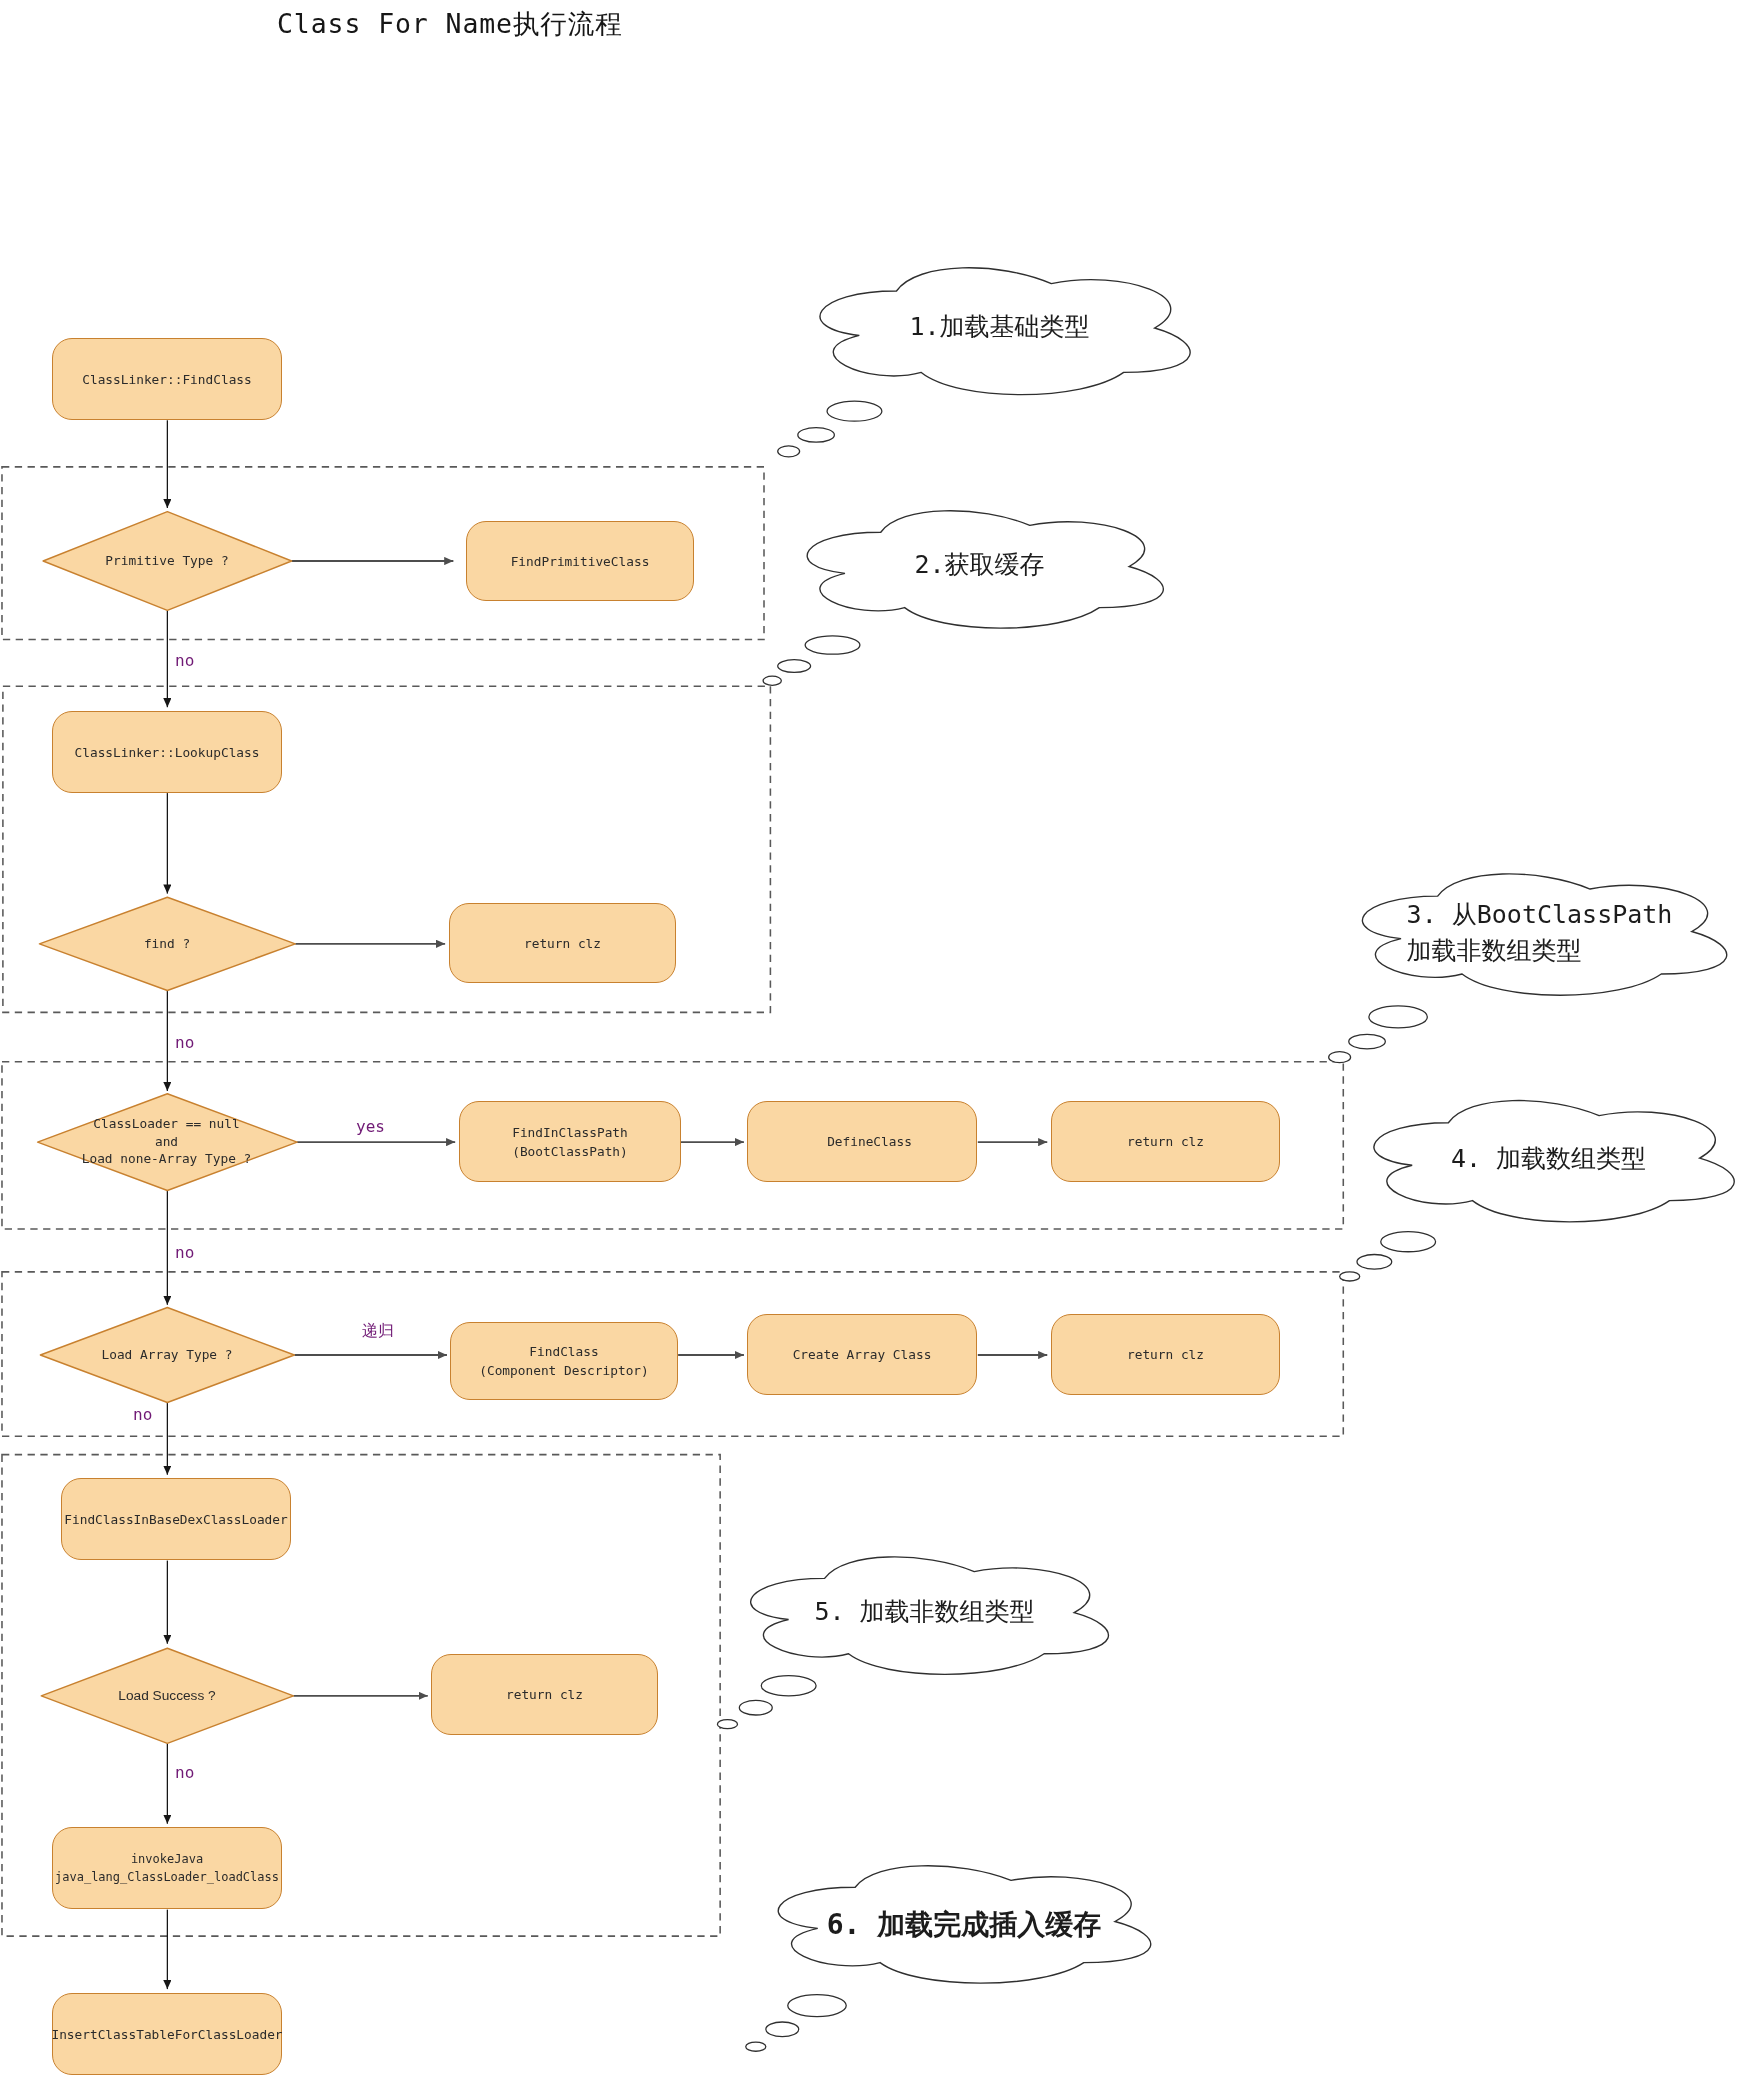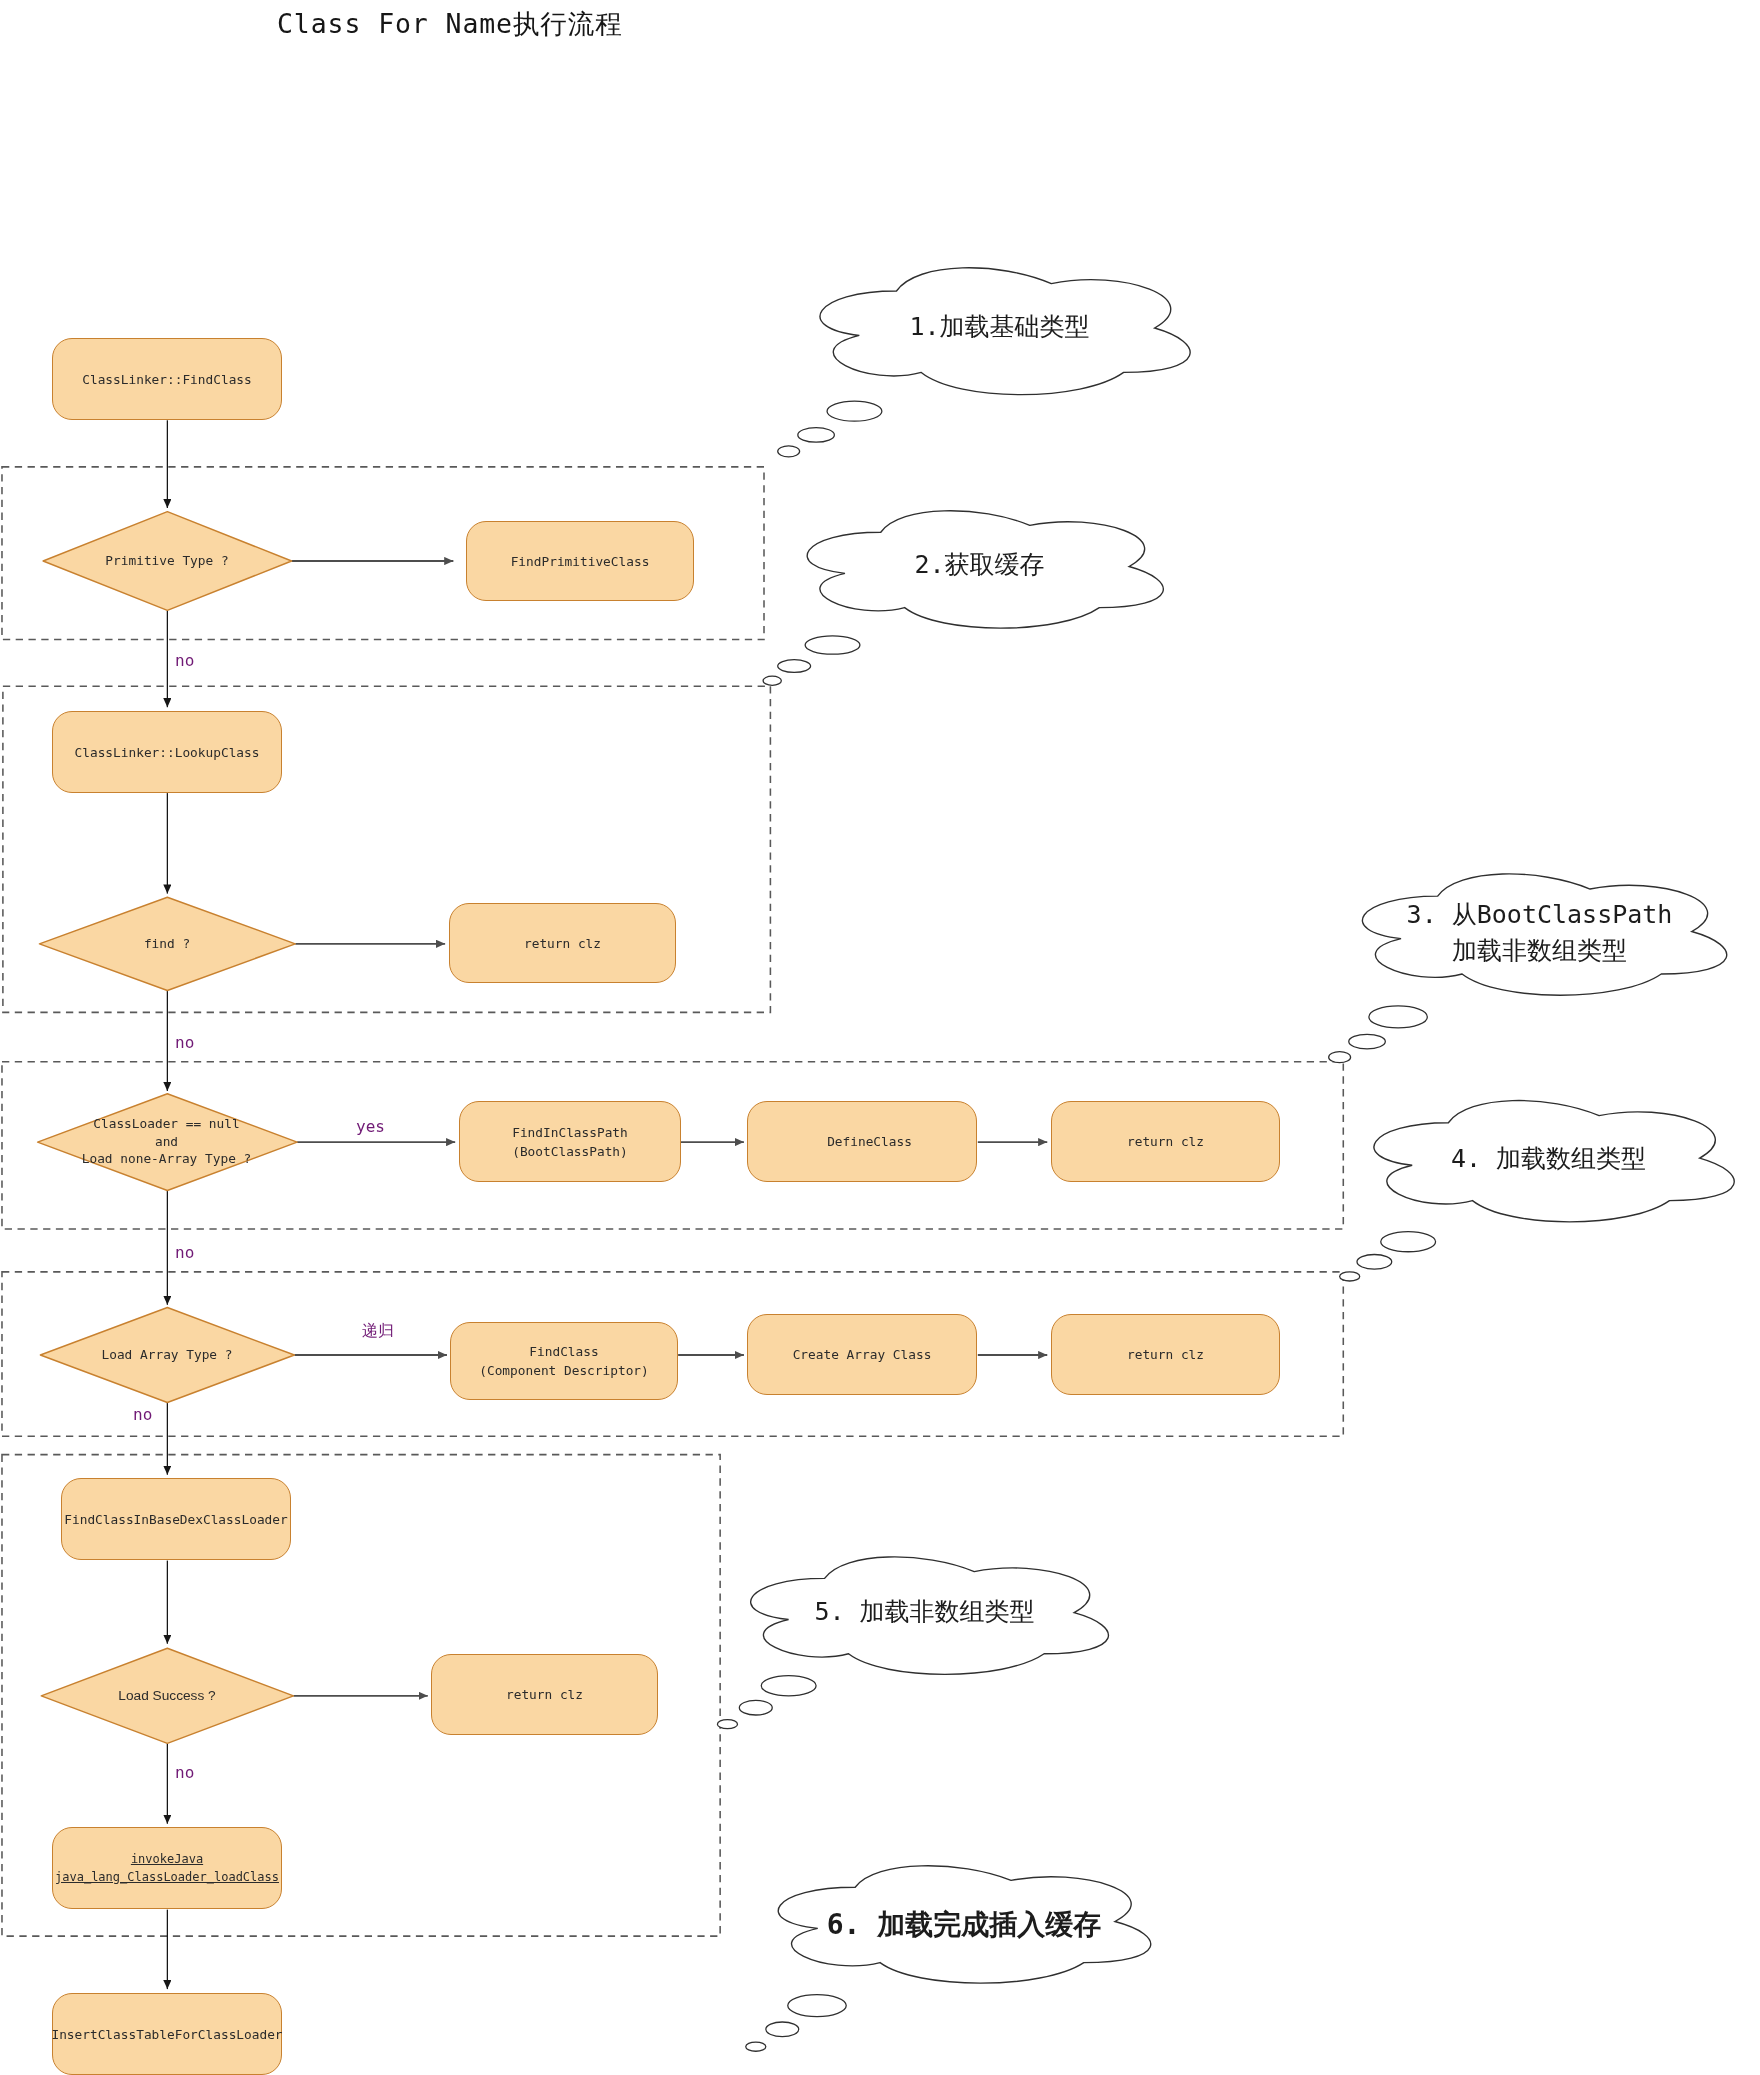--- a/index.html
+++ b/index.html
@@ -4,27 +4,27 @@
 <style>
   html,body{margin:0;padding:0;background:#ffffff;}
   #canvas{position:relative;width:1761px;height:2075px;background:#fff;overflow:hidden;
           font-family:"DejaVu Sans Mono","Liberation Mono",monospace;}
   #shapes{position:absolute;left:0;top:0;width:1761px;height:2075px;}
 
   .box{position:absolute;background:var(--node-fill,#FAD7A3);
        border:1.5px solid var(--node-stroke,#C8812F);border-radius:20px;
        display:flex;align-items:center;justify-content:center;text-align:center;
        font-size:12.8px;color:var(--text,#2b2b2b);white-space:pre-line;line-height:19px;box-sizing:border-box;}
-  .box.small{font-size:12px;line-height:18.3px;text-decoration:underline;}
+  .box.small{font-size:12px;line-height:18.3px;}
 
   .dlabel{position:absolute;display:flex;align-items:center;justify-content:center;text-align:center;
           font-size:12.8px;color:var(--text,#2b2b2b);white-space:pre-line;line-height:17.4px;pointer-events:none;}
   .dlabel.sans{font-family:"Liberation Sans","DejaVu Sans",sans-serif;font-size:13.7px;}
 
-  .cloud-label{position:absolute;display:flex;align-items:center;justify-content:center;text-align:center;
+  .cloud-label{position:absolute;display:flex;align-items:center;justify-content:center;text-align:left;
                font-size:25px;color:#1c1c1c;white-space:pre-line;line-height:36px;
                font-family:"DejaVu Sans Mono","Liberation Mono",monospace;pointer-events:none;}
   .cloud-label.big{font-size:28px;font-weight:bold;}
 
   .edge-label{position:absolute;font-size:16px;color:#701a75;text-align:right;}
 
   .title{position:absolute;left:277px;top:5.5px;font-size:26.5px;color:#161616;letter-spacing:0.9px;}
 
   .drect{fill:none;stroke:var(--dashed-border,#595959);stroke-width:1.7;stroke-dasharray:8 6;}
   .diamond{fill:var(--node-fill,#FAD7A3);stroke:var(--node-stroke,#C8812F);stroke-width:1.6;stroke-linejoin:round;}

